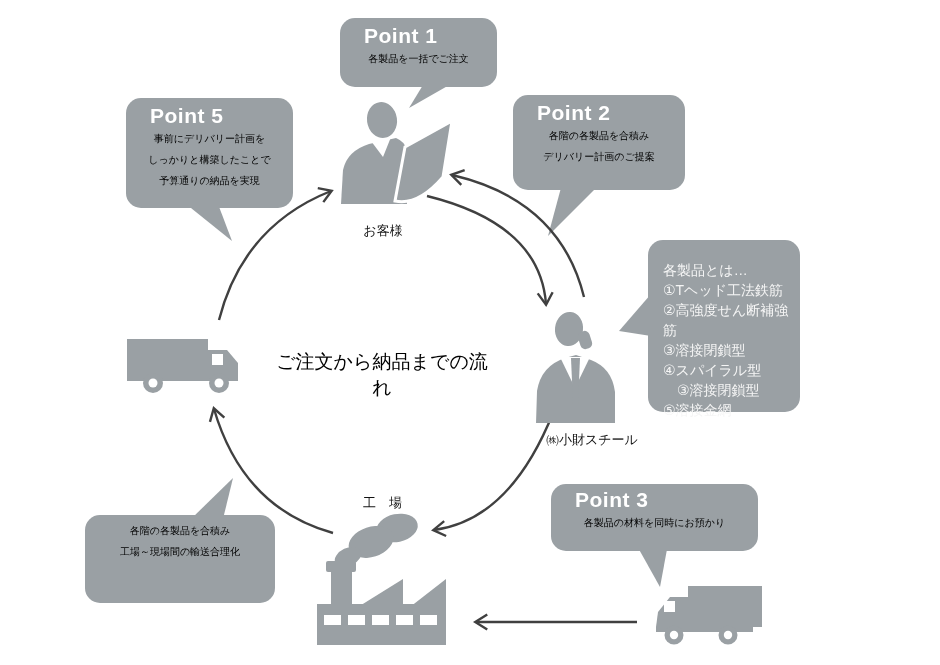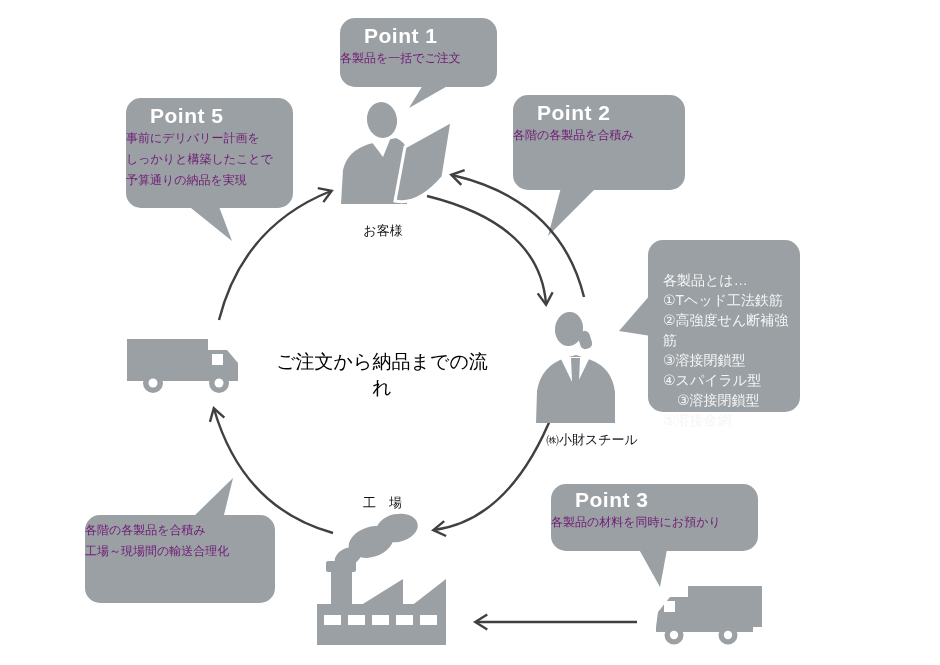--- a/index.html
+++ b/index.html
@@ -1,27 +1,27 @@
 <!DOCTYPE html>
 <html><head>
 <meta charset="utf-8">
 <style>
   html,body{margin:0;padding:0;background:#ffffff;}
   .canvas{position:relative;width:868px;height:665px;background:#ffffff;overflow:hidden;
           font-family:"Liberation Sans","DejaVu Sans",sans-serif;}
   .layer{position:absolute;left:0;top:0;width:940px;height:665px;}
   .bubble{position:absolute;background:#9aa0a4;border-radius:15px;color:#ffffff;box-sizing:border-box;padding-top:6px;}
   .bubble .title{font-weight:bold;font-size:21px;color:#ffffff;padding-left:24px;letter-spacing:.5px;}
-  .bubble .bline{font-size:12px;color:#701a75;text-align:left;line-height:21px;}
+  .bubble .bline{font-size:10px;color:#000000;text-align:center;line-height:21px;}
   #b1{left:340px;top:18px;width:157px;height:69px;}
   #b2{left:513px;top:95px;width:172px;height:95px;}
   #b5{left:98px;top:98px;width:167px;height:110px;margin-left:28px;}
   #b3{left:551px;top:484px;width:207px;height:67px;padding-top:4px;}
   #b4{left:85px;top:515px;width:190px;height:88px;padding-top:5px;}
-  #bp{left:648px;top:240px;width:152px;height:172px;padding-top:30px;}
+  #bp{left:648px;top:240px;width:152px;height:172px;padding-top:20px;}
   #bp .bline{font-size:14px;text-align:left;padding-left:15px;line-height:20px;color:#f5f5f5;}
   .label{position:absolute;color:#111111;font-size:13px;white-space:pre;margin-top:12px;}
   #lbl-customer{left:352px;top:210px;width:62px;text-align:center;}
   #lbl-company{left:546px;top:419px;}
   #lbl-factory{left:363px;top:482px;}
   #center-title{position:absolute;left:268px;top:349px;width:228px;text-align:center;
                 font-size:19px;color:#000000;}
 </style>
 </head>
 <body>
@@ -108,20 +108,21 @@
   </svg>
 
   <div class="bubble" id="b1">
     <div class="title">Point 1</div>
     <div class="bline">各製品を一括でご注文</div>
   </div>
 
   <div class="bubble" id="b2">
     <div class="title">Point 2</div>
     <div class="bline">各階の各製品を合積み</div>
+    <div class="bline">デリバリー計画のご提案</div>
   </div>
 
   <div class="bubble" id="b5">
     <div class="title">Point 5</div>
     <div class="bline">事前にデリバリー計画を</div>
     <div class="bline">しっかりと構築したことで</div>
     <div class="bline">予算通りの納品を実現</div>
   </div>
 
   <div class="bubble" id="bp">

